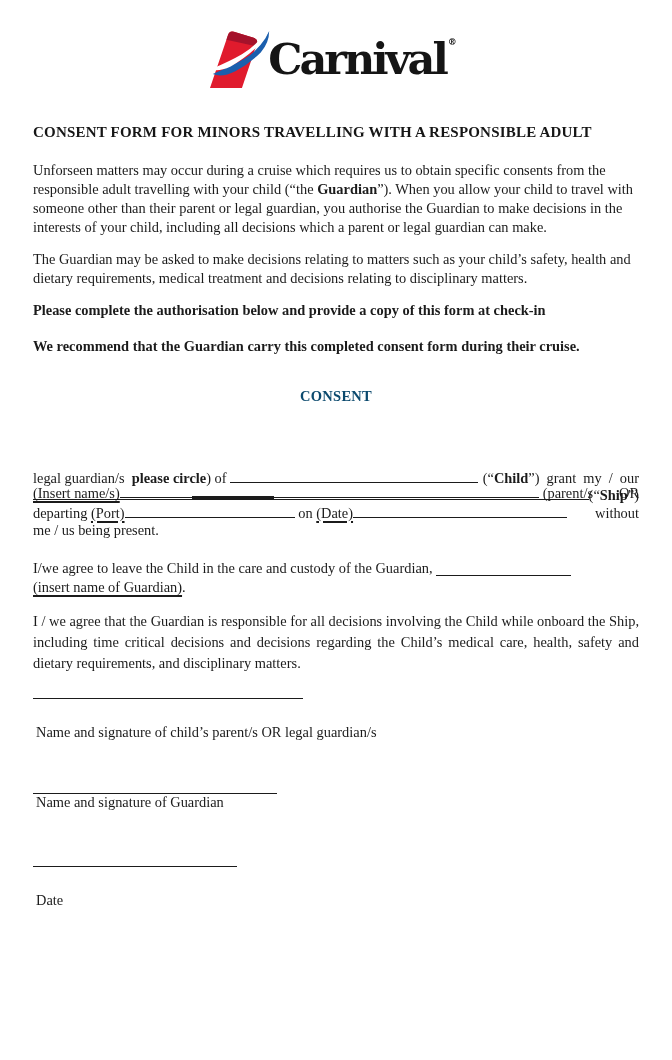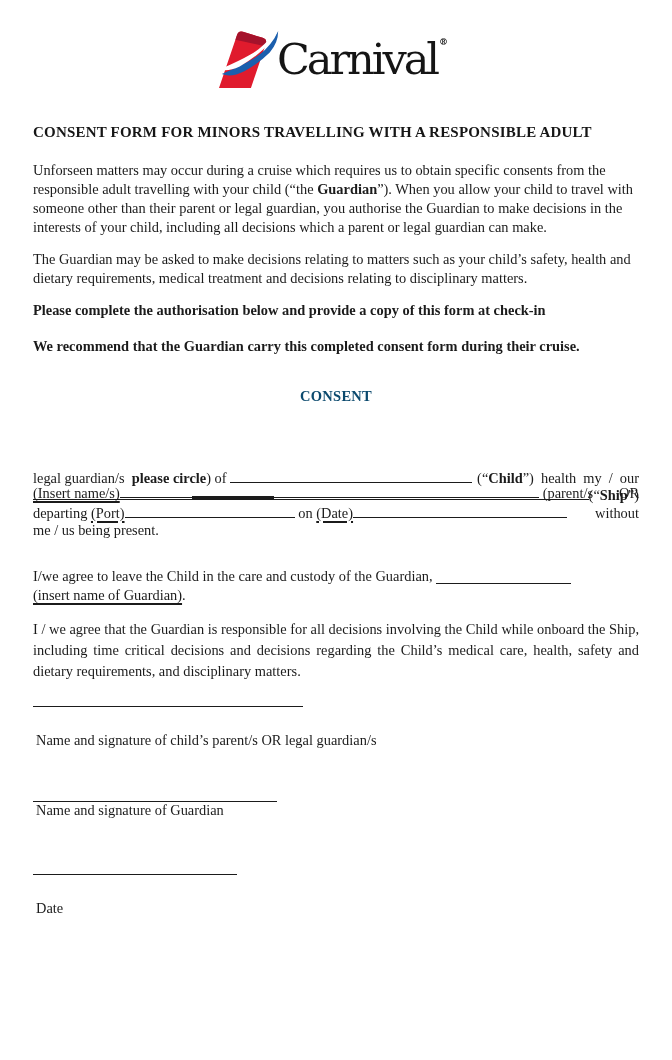--- a/index.html
+++ b/index.html
@@ -14,21 +14,21 @@
     font-size:14.4px;
     line-height:19px;
     color:#1b1b1b;
   }
   
   .logo-row{display:flex;justify-content:center;padding-top:24px;height:64px;}
   .logo{display:flex;align-items:flex-end;position:relative;left:-4px;}
   .funnel{width:68px;height:62px;margin-right:-7px;position:relative;top:2px;}
   .brand{
     font-family:"DejaVu Serif", serif;
-    font-weight:400;font-size:43px;line-height:58px;
+    font-weight:700;font-size:43px;line-height:58px;
     letter-spacing:-3px;color:#151515;
   }
   .reg{font-family:"DejaVu Serif", serif;font-size:9px;font-weight:700;
     color:#151515;align-self:flex-start;margin-top:9px;margin-left:2px;}
   
   .doc-title{
     margin:36px 0 0 0;text-align:left;
     font-size:15px;font-weight:700;letter-spacing:.2px;line-height:17px;color:#161616;
   }
   .consent-heading{
@@ -54,21 +54,21 @@
   }
   .grow{flex-grow:1;}
   .g163{flex-grow:163;}
   .g205{flex-grow:205;}
   .thick{position:absolute;left:72px;bottom:-2px;width:82px;height:2.6px;background:#1b1b1b;}
   .or-word{margin-left:26px;margin-top:32px;}
   .wo-word{margin-left:28px;}
   .wide{word-spacing:3.5px;}
   .gap5{display:inline-block;width:5px;}
   
-  .guardian-p{margin-top:28px;}
+  .guardian-p{margin-top:20px;}
   .bk-inline{
     display:inline-block;width:135px;height:4px;margin-bottom:-3px;
     border-bottom:1.5px solid #1b1b1b;
   }
   .p-final{margin-top:14px;text-align:justify;line-height:21px;font-family:Liberation Serif, serif;}
   
   .sigline{border-bottom:1.5px solid #1b1b1b;height:0;}
   .sig1{width:270px;margin-top:24px;}
   .sig2{width:244px;margin-top:52px;}
   .sig3{width:204px;margin-top:55px;}
@@ -114,21 +114,21 @@
     </div>
 
     <div class="fl">
       <span>legal guardian/s  </span>
         <b>please circle</b>
         <span>) of </span>
         <span class="bk grow"></span>
         <span class="gap5"></span>
         <span class="wide">(“</span>
         <b class="wide">Child</b>
-        <span class="wide">”) health my / our</span>
+        <span class="wide">”) grant my / our</span>
     </div>
 
     <div class="fl">
         <span class="bk grow"></span>
         <span>(“</span>
         <b>Ship</b>
         <span>”)</span>
     </div>
 
     <div class="fl">

